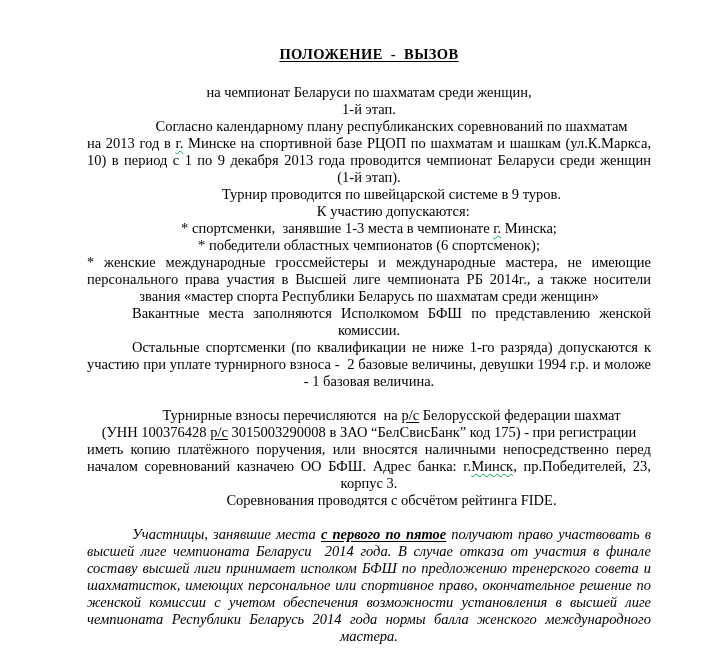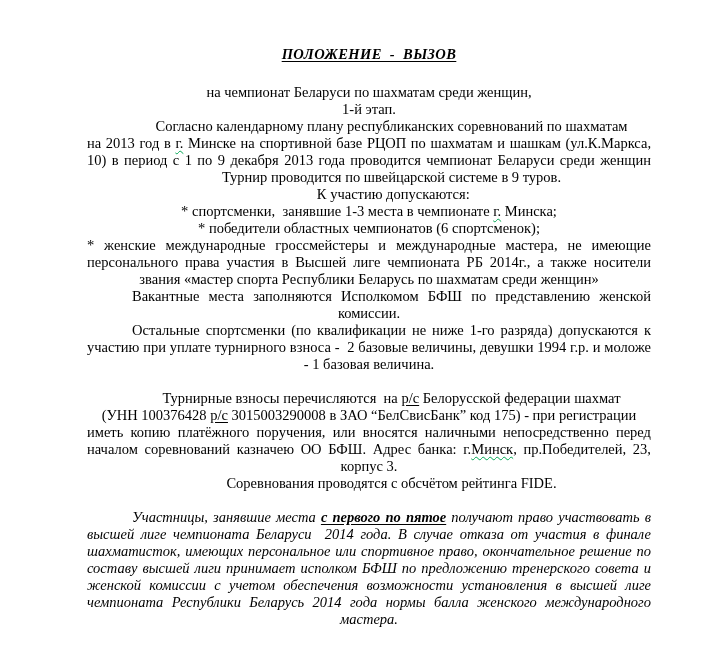--- a/index.html
+++ b/index.html
@@ -15,21 +15,21 @@
   }
   .line{height:17px;white-space:normal;}
   .a-c{text-align:center;}
   .a-l{text-align:center;}
   .a-j{text-align:justify;text-align-last:justify;}
   .ind{text-indent:45px;}
   .it{font-style:italic;}
   .spacer{width:100%;}
   .s-plain{}
   .s-title{
-    font-weight:bold;font-style:italic;
+    font-weight:bold;
     text-decoration:underline;text-underline-offset:2px;
     letter-spacing:0.4px;
   }
   .s-bold-underline{
     font-weight:bold;
     text-decoration:underline;text-underline-offset:2px;
   }
   .s-wave-green{
     text-decoration-line:underline;
     text-decoration-style:wavy;
@@ -50,20 +50,21 @@
 <body style="background: rgb(255, 255, 255); color: rgb(0, 0, 0);">
 
 <div class="doc">
     <div class="line a-c"><span class="s-title">ПОЛОЖЕНИЕ&nbsp; -&nbsp; ВЫЗОВ</span></div>
     <div class="spacer" style="height: 21px;"></div>
     <div class="line a-c"><span class="s-plain">на чемпионат Беларуси по шахматам среди женщин,</span></div>
     <div class="line a-c"><span class="s-plain">1-й этап.</span></div>
     <div class="line a-l ind"><span class="s-plain">Согласно календарному плану республиканских соревнований по шахматам</span></div>
     <div class="line a-j"><span class="s-plain">на 2013 год в </span><span class="s-wave-green">г.</span><span class="s-plain"> Минске на спортивной базе РЦОП по шахматам и шашкам (ул.К.Маркса,</span></div>
     <div class="line a-j"><span class="s-plain">10) в период с 1 по 9 декабря 2013 года проводится чемпионат Беларуси среди женщин</span></div>
+    <div class="line a-l"><span class="s-plain">(1-й этап).</span></div>
     <div class="line a-l ind"><span class="s-plain">Турнир проводится по швейцарской системе в 9 туров.</span></div>
     <div class="line a-l ind"><span class="s-plain">&nbsp;К участию допускаются:</span></div>
     <div class="line a-l"><span class="s-plain">* спортсменки,&nbsp; занявшие 1-3 места в чемпионате </span><span class="s-wave-green">г.</span><span class="s-plain"> Минска;</span></div>
     <div class="line a-l"><span class="s-plain">* победители областных чемпионатов (6 спортсменок);</span></div>
     <div class="line a-j"><span class="s-plain">* женские международные гроссмейстеры и международные мастера, не имеющие</span></div>
     <div class="line a-j"><span class="s-plain">персонального права участия в Высшей лиге чемпионата РБ 2014г., а также носители</span></div>
     <div class="line a-l"><span class="s-plain">звания «мастер спорта Республики Беларусь по шахматам среди женщин»</span></div>
     <div class="line a-j ind"><span class="s-plain">Вакантные места заполняются Исполкомом БФШ по представлению женской</span></div>
     <div class="line a-l"><span class="s-plain">комиссии.</span></div>
     <div class="line a-j ind"><span class="s-plain">Остальные спортсменки (по квалификации не ниже 1-го разряда) допускаются к</span></div>
@@ -72,18 +73,18 @@
     <div class="spacer" style="height: 17px;"></div>
     <div class="line a-l ind"><span class="s-plain">Турнирные взносы перечисляются&nbsp; на </span><span class="s-wave-red">р/с</span><span class="s-plain"> Белорусской федерации шахмат</span></div>
     <div class="line a-l"><span class="s-plain">(УНН 100376428 </span><span class="s-wave-red">р/с</span><span class="s-plain"> 3015003290008 в ЗАО “БелСвисБанк” код 175) - при регистрации</span></div>
     <div class="line a-j"><span class="s-plain">иметь копию платёжного поручения, или вносятся наличными непосредственно перед</span></div>
     <div class="line a-j"><span class="s-plain">началом соревнований казначею ОО БФШ. Адрес банка: г.</span><span class="s-wave-green">Минск</span><span class="s-plain">, пр.Победителей, 23,</span></div>
     <div class="line a-l"><span class="s-plain">корпус 3.</span></div>
     <div class="line a-l ind"><span class="s-plain">Соревнования проводятся с обсчётом рейтинга FIDE.</span></div>
     <div class="spacer" style="height: 17px;"></div>
     <div class="line a-j ind it"><span class="s-plain">Участницы, занявшие места </span><span class="s-bold-underline">с первого по пятое</span><span class="s-plain"> получают право участвовать в</span></div>
     <div class="line a-j it"><span class="s-plain">высшей лиге чемпионата Беларуси&nbsp; 2014 года. В случае отказа от участия в финале</span></div>
+    <div class="line a-j it"><span class="s-plain">составу высшей лиги принимает исполком БФШ по предложению тренерского совета и</span></div>
     <div class="line a-j it"><span class="s-plain">шахматисток, имеющих персональное или спортивное право, окончательное решение по</span></div>
-    <div class="line a-j it"><span class="s-plain">составу высшей лиги принимает исполком БФШ по предложению тренерского совета и</span></div>
     <div class="line a-j it"><span class="s-plain">женской комиссии с учетом обеспечения возможности установления в высшей лиге</span></div>
     <div class="line a-j it"><span class="s-plain">чемпионата Республики Беларусь 2014 года нормы балла женского международного</span></div>
     <div class="line a-l it"><span class="s-plain">мастера.</span></div>
   </div>
 
 </body></html>

